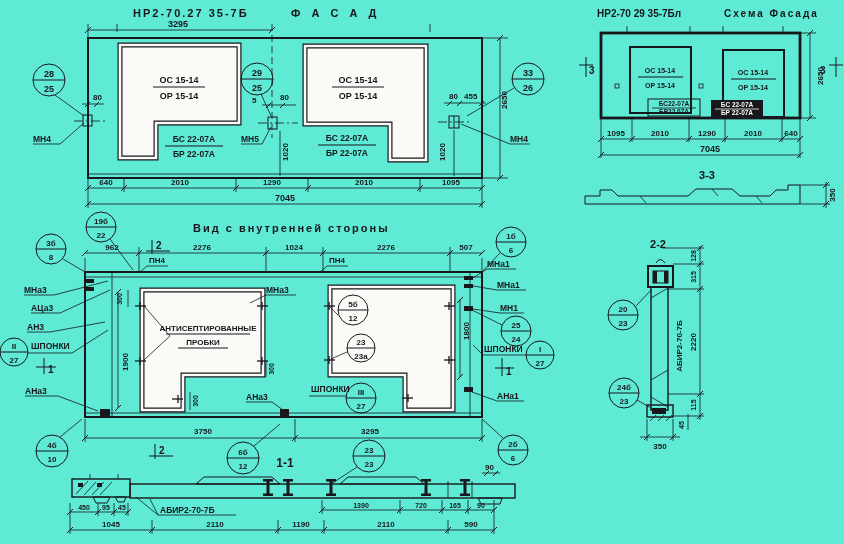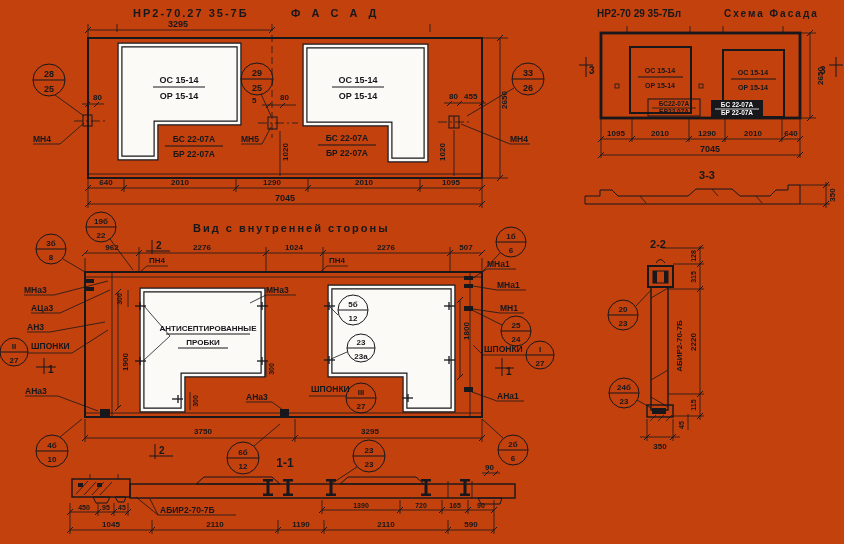--- a/index.html
+++ b/index.html
@@ -1,16 +1,16 @@
 <!DOCTYPE html>
 <html><head>
 <meta charset="utf-8">
 <style>
   html,body{margin:0;padding:0;background:#e8e8e6;}
-  .page{width:844px;height:544px;background:#c2410c;position:relative;overflow:hidden;}
+  .page{width:844px;height:544px;background:#5eead4;position:relative;overflow:hidden;}
   svg text{font-family:"Liberation Sans","DejaVu Sans",sans-serif;font-weight:700;fill:#17171c;}
   .t6{font-size:6.5px;}  .t7{font-size:7px;}  .t8{font-size:8px;}  .t85{font-size:8.5px;}
   .t9{font-size:9px;}  .t10{font-size:10px;}  .t11{font-size:11px;}  .t12{font-size:12px;}
   .sp{letter-spacing:4px;}  .sp2{letter-spacing:2px;}
   .mid{text-anchor:middle;}
   .wht{fill:#fbfaf7;}
   .ln{stroke:#17171c;stroke-width:1;fill:none;}
   .ln08{stroke:#17171c;stroke-width:.8;fill:none;}
   .ln14{stroke:#17171c;stroke-width:1.4;fill:none;}
   .ln2{stroke:#17171c;stroke-width:2;fill:none;}

